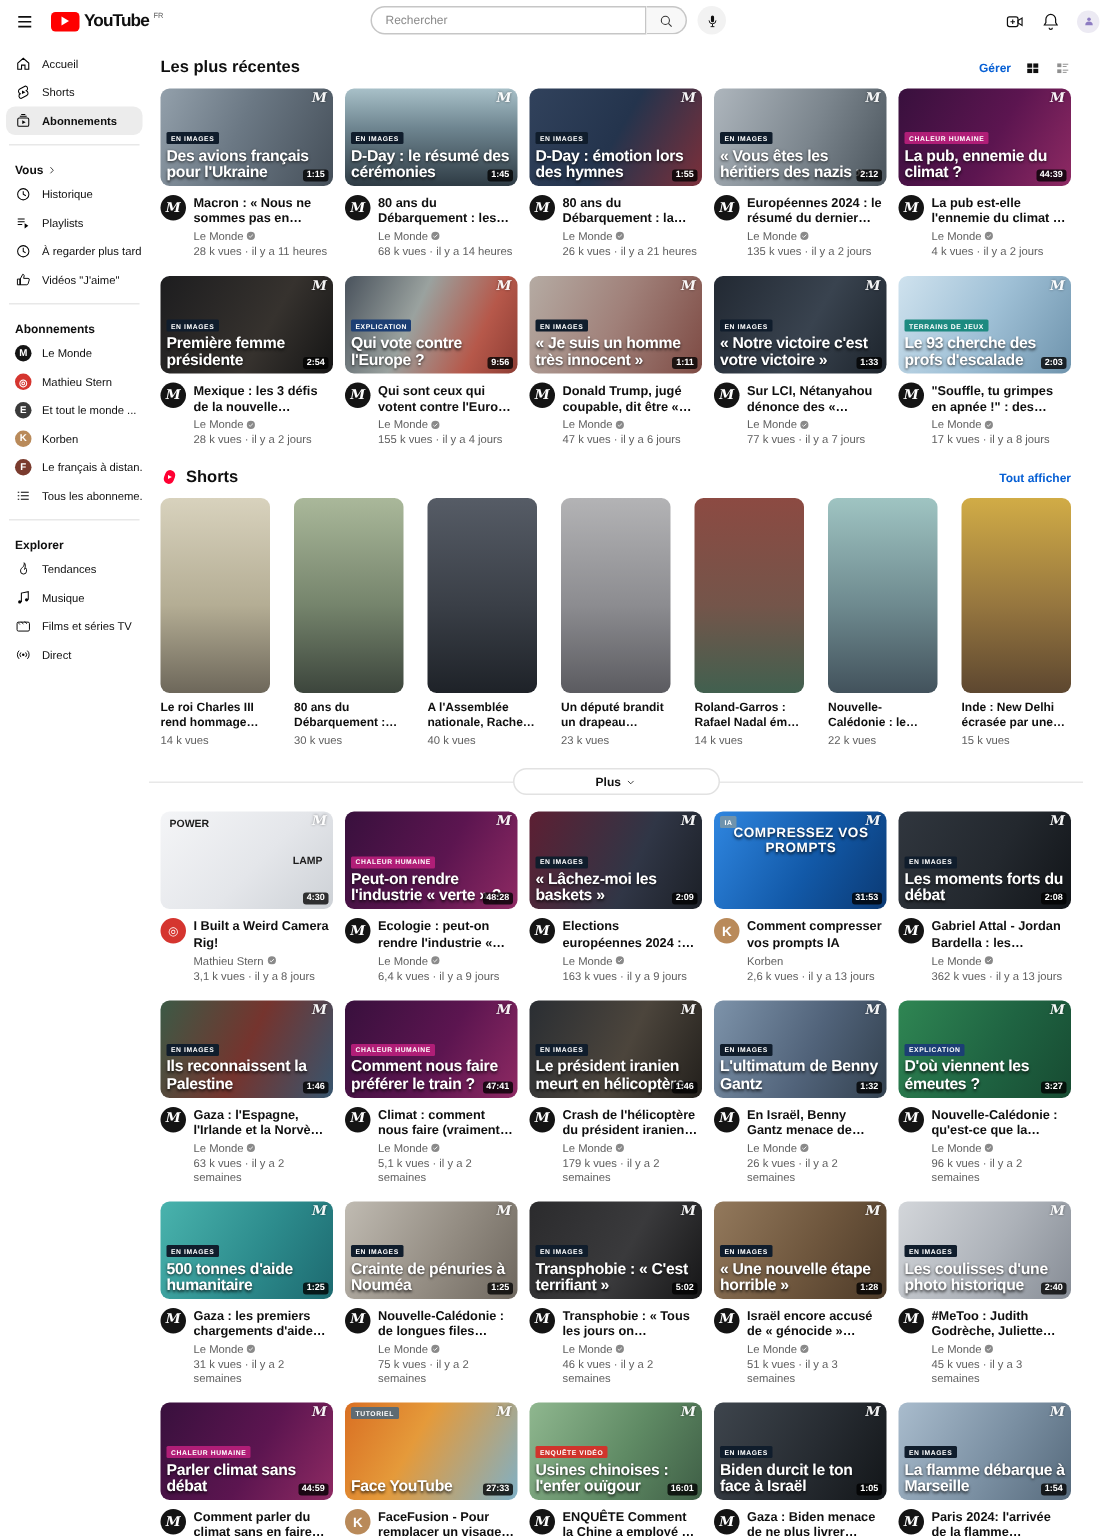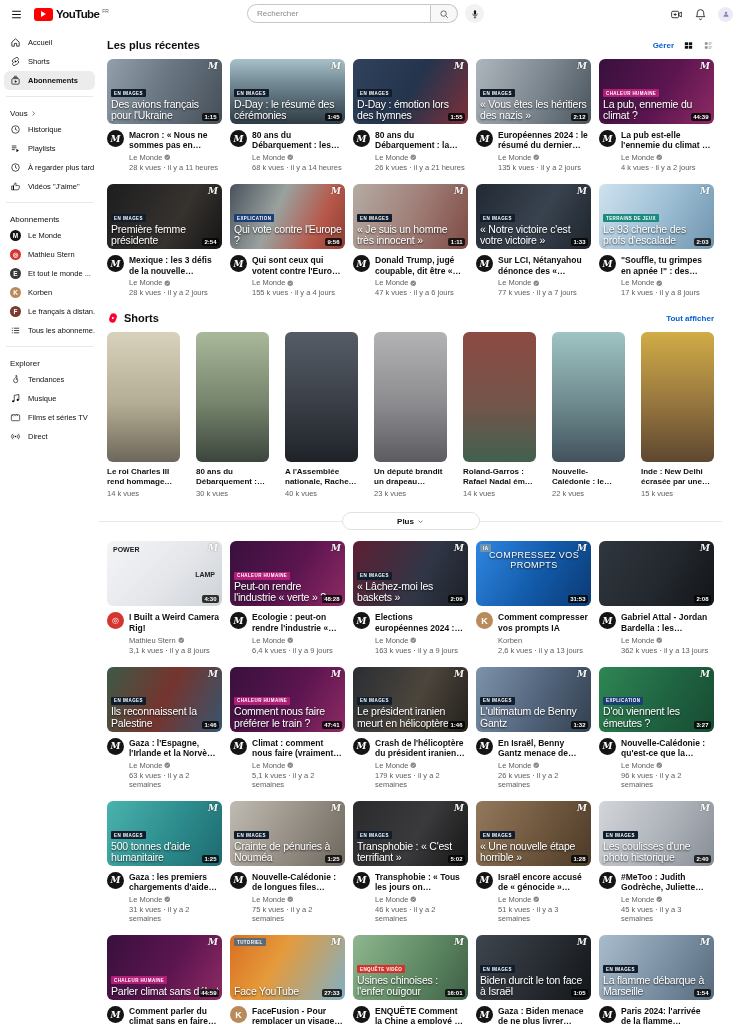--- a/index.html
+++ b/index.html
@@ -33,21 +33,21 @@
   .avatar .ic{width:8px;height:8px;color:#8d7cc2}
 
   
   aside{position:fixed;top:28px;left:0;width:99px;height:996px;background:#fff;padding:5px 4px 0 4px;z-index:10}
   .nav-item{display:flex;align-items:center;gap:7px;padding:4px 6px;border-radius:6px;font-size:7.5px;
     cursor:pointer;white-space:nowrap;overflow:hidden;color:#0f0f0f}
   .nav-item.active{background:#ececec;font-weight:700}
   .nav-item .ic{width:11px;height:11px;flex:none;color:#030303}
   .sub-av{width:11px;height:11px;border-radius:50%;flex:none;display:grid;place-items:center;
     color:#fff;font-size:6.5px;font-weight:700}
-  .sec-label{font-size:8px;font-weight:400;padding:6px 6px 2px;display:flex;align-items:center;gap:2px}
+  .sec-label{font-size:8px;font-weight:700;padding:6px 6px 2px;display:flex;align-items:center;gap:2px}
   .sec-label .ic{width:7px;height:7px;color:#0f0f0f}
   .divider{border-top:1px solid #e8e8e8;margin:6px 2px}
 
   
   main{position:absolute;left:107px;top:28px;width:607px}
   .feed-head{display:flex;margin-top:11px}
   .feed-title{font-size:11px;font-weight:700}
   .feed-actions{margin-left:auto;display:flex;align-items:center;gap:9px}
   .manage{color:#065fd4;font-size:8px;font-weight:700;cursor:pointer}
   .view-ic{width:11px;height:11px;cursor:pointer}
@@ -57,21 +57,21 @@
   .vgrid{display:grid;grid-template-columns:repeat(5,1fr);column-gap:8px;row-gap:12px;margin-top:8px}
   .card{cursor:pointer}
   .thumb{height:65px;border-radius:6px;position:relative;overflow:hidden;background:#d5d5d5}
   .wm{position:absolute;top:2px;right:4px;color:#fff;font-family:"DejaVu Serif",serif;font-style:italic;
     font-weight:700;font-size:9px;opacity:.95;text-shadow:0 0 2px rgba(0,0,0,.45)}
   .ovl-wrap{position:absolute;left:4px;right:3px;bottom:3px}
   .badge{display:inline-block;font-size:4.5px;font-weight:700;letter-spacing:.4px;color:#fff;
     padding:1.5px 3px;border-radius:1px;margin-bottom:1.5px;text-transform:uppercase;background:#101d2c}
   .badge:empty{display:none}
   .badge-abs{position:absolute;top:3px;left:4px;margin:0}
-  .ovl{font-size:10.5px;font-weight:400;color:#fff;line-height:1.06;letter-spacing:-.2px;
+  .ovl{font-size:10.5px;font-weight:700;color:#fff;line-height:1.06;letter-spacing:-.2px;
     text-shadow:0 1px 2px rgba(0,0,0,.78)}
   .thumb.center .ovl-wrap{top:10px;bottom:auto;text-align:center}
   .thumb.center .ovl{font-size:9px;letter-spacing:.4px}
   .dur{position:absolute;right:3px;bottom:3px;background:rgba(0,0,0,.78);color:#fff;font-size:6px;
     font-weight:700;padding:1px 2.5px;border-radius:2px}
   .dur:empty{display:none}
   .plabel{position:absolute;font-size:7px;font-weight:700;color:#1c1c1c}
   .plabel.p1{top:5px;left:6px}
   .plabel.p2{top:30px;right:7px}
   .card-meta{display:flex;gap:5px;margin-top:6px;padding-right:2px}
@@ -780,20 +780,24 @@
           <span>Korben</span>
 
         </div>
         <div class="vmeta">2,6 k vues · il y a 13 jours</div>
       </div>
     </div>
   </div>
       <div class="card">
     <div class="thumb" style="background: linear-gradient(120deg, rgb(48, 54, 62) 0%, rgb(35, 40, 46) 55%, rgb(18, 21, 25) 100%);">
       <span class="wm">M</span>
+      <div class="ovl-wrap">
+        <span class="badge" style="background: rgb(16, 29, 44);">EN IMAGES</span>
+        <div class="ovl">Les moments forts du débat</div>
+      </div>
       <span class="dur">2:08</span>
     </div>
     <div class="card-meta">
       <span class="cavatar av-lemonde">M</span>
       <div class="vinfo">
         <div class="vtitle">Gabriel Attal - Jordan Bardella : les moments forts du débat</div>
         <div class="vchan">
           <span>Le Monde</span>
           <span class="ic vcheck">
                 <svg viewBox="0 0 24 24">

